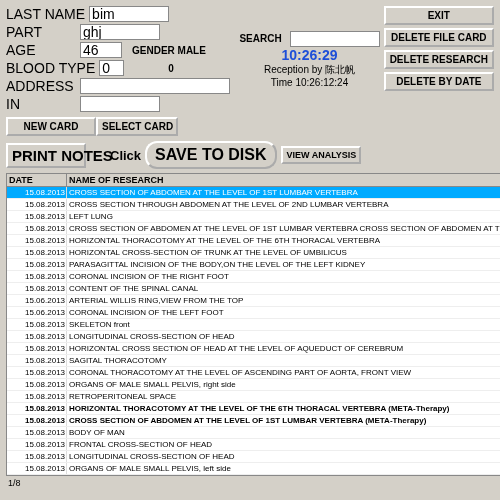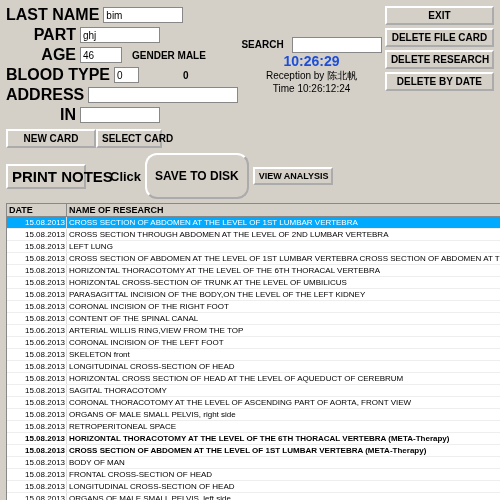--- a/index.html
+++ b/index.html
@@ -29,31 +29,30 @@
       display: flex;
       flex-direction: column;
       gap: 2px;
     }
     .form-row {
       display: flex;
       align-items: center;
       gap: 4px;
     }
     .form-label {
-      font-size: 16px;
-      font-weight: bold;
+      font-size: 14px;
+      font-weight: normal;
       color: #000;
       min-width: 70px;
-      text-align: right;
     }
     .form-input {
       background: #fff;
       border: 1px solid #888;
       height: 16px;
-      font-size: 10px;
+      font-size: 14px;
       padding: 1px 2px;
     }
     .input-name { width: 80px; }
     .input-age { width: 42px; }
     .input-blood { width: 25px; }
     .input-address { width: 150px; }
     .input-in { width: 80px; }
     .center-info {
       display: flex;
       flex-direction: column;
@@ -116,23 +115,23 @@
     }
     .click-label {
       font-size: 13px;
       font-weight: bold;
       color: #000;
       margin-left: 20px;
     }
     .btn-save-disk {
       background: #d4d0c8;
       border: 2px outset #fff;
-      font-size: 12px;
-      font-weight: bold;
-      padding: 14px 8px;
+      font-size: 16px;
+      font-weight: bold;
+      padding: 3px 8px;
       cursor: pointer;
       border-radius: 12px;
     }
     .table-section {
       flex: 1;
       display: flex;
       flex-direction: column;
       border: 1px solid #888;
       background: #fff;
       overflow: hidden;
@@ -213,21 +212,21 @@
     <div class="right-buttons">
       <button class="btn btn-exit">EXIT</button>
       <button class="btn btn-delete">DELETE FILE CARD</button>
       <button class="btn btn-delete">DELETE RESEARCH</button>
       <button class="btn btn-delete">DELETE BY DATE</button>
     </div>
   </div>
 
   <div class="card-buttons">
     <button class="btn" style="width:90px">NEW CARD</button>
-    <button class="btn" style="width:66px">SELECT CARD</button>
+    <button class="btn" style="width:82px">SELECT CARD</button>
   </div>
 
   <div style="display:flex; gap:4px; align-items:flex-start">
     <div style="flex:1; display:flex; flex-direction:column; gap:2px">
       <div class="action-bar">
         <button class="btn" style="width:80px; font-size:15px">PRINT NOTES</button>
         <span class="click-label">Click</span>
         <button class="btn-save-disk">SAVE TO DISK</button>
         <button class="btn" style="width:80px; font-size:9px">VIEW ANALYSIS</button>
       </div>

